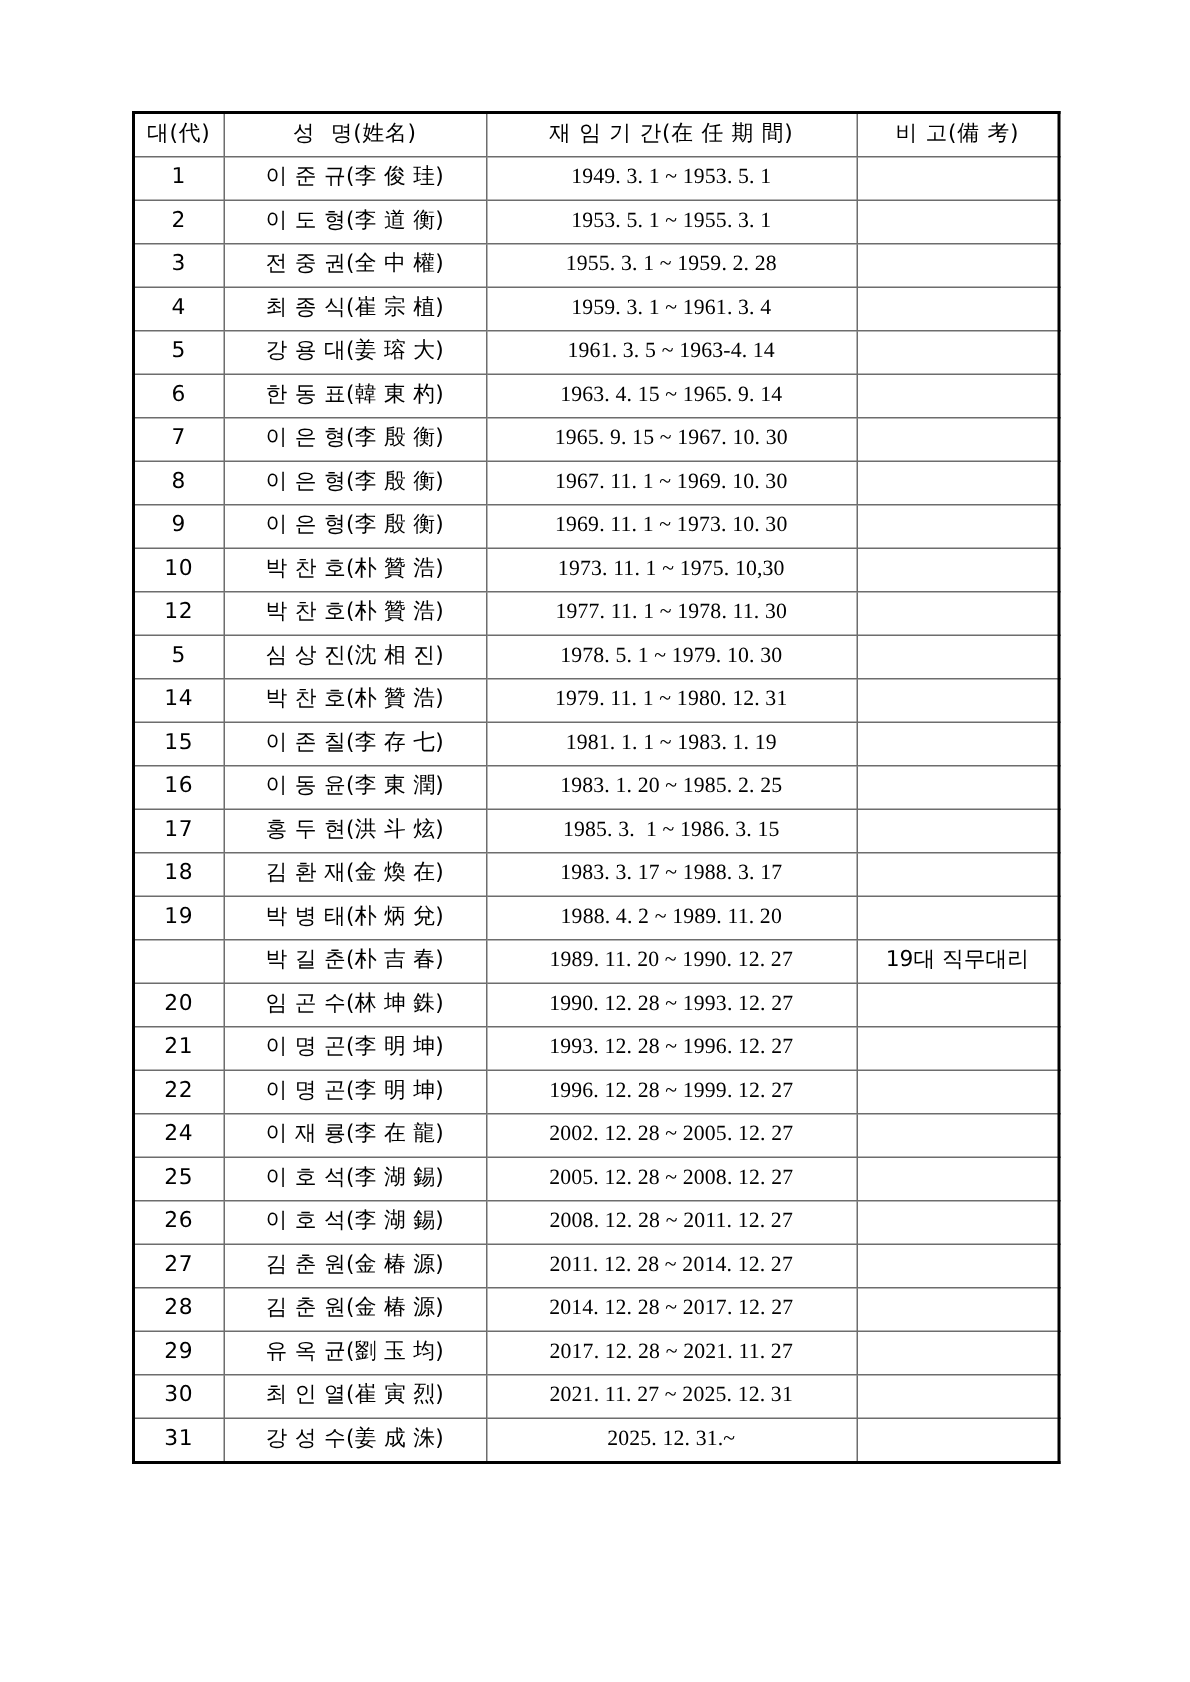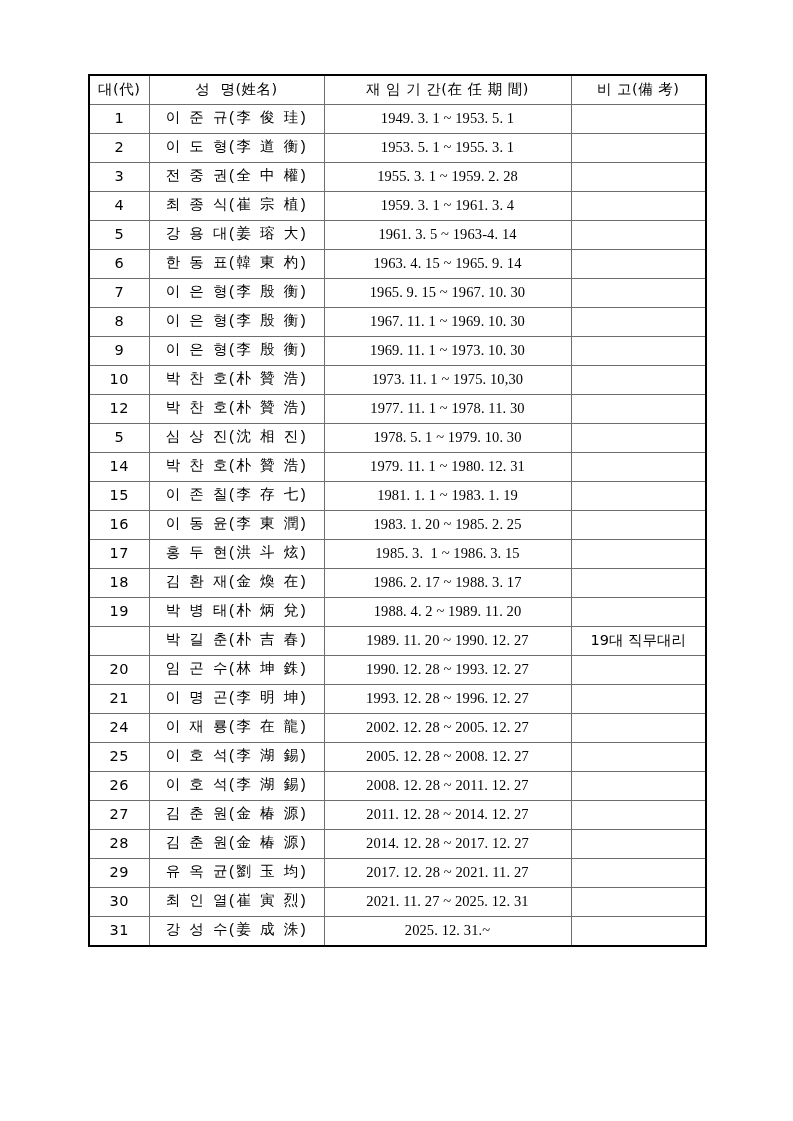--- a/index.html
+++ b/index.html
@@ -68,21 +68,20 @@
 
   td.gen, th.gen {
     font-size: 14px;
     letter-spacing: 0.5px;
     margin-top: 24px;
   }
 
   td.name {
     font-size: 14.5px;
     letter-spacing: 0.2px;
-    font-family: Liberation Mono, monospace;
   }
 
   td.term {
     font-size: 14.5px;
     font-family: Liberation Serif, serif;
     letter-spacing: 0.1px;
   }
 
   td.note {
     font-size: 14px;
@@ -201,21 +200,21 @@
           </tr>
           <tr>
             <td class="gen">17</td>
             <td class="name">홍 두 현(洪 斗 炫)</td>
             <td class="term">1985. 3.  1 ~ 1986. 3. 15</td>
             <td class="note"></td>
           </tr>
           <tr>
             <td class="gen">18</td>
             <td class="name">김 환 재(金 煥 在)</td>
-            <td class="term">1986. 2. 17 ~ 1988. 3. 17</td>
+            <td class="term">1983. 3. 17 ~ 1988. 3. 17</td>
             <td class="note"></td>
           </tr>
           <tr>
             <td class="gen">19</td>
             <td class="name">박 병 태(朴 炳 兌)</td>
             <td class="term">1988. 4. 2 ~ 1989. 11. 20</td>
             <td class="note"></td>
           </tr>
           <tr>
             <td class="gen"></td>
@@ -229,20 +228,26 @@
             <td class="term">1990. 12. 28 ~ 1993. 12. 27</td>
             <td class="note"></td>
           </tr>
           <tr>
             <td class="gen">21</td>
             <td class="name">이 명 곤(李 明 坤)</td>
             <td class="term">1993. 12. 28 ~ 1996. 12. 27</td>
             <td class="note"></td>
           </tr>
           <tr>
+            <td class="gen">22</td>
+            <td class="name">이 명 곤(李 明 坤)</td>
+            <td class="term">1996. 12. 28 ~ 1999. 12. 27</td>
+            <td class="note"></td>
+          </tr>
+          <tr>
             <td class="gen">24</td>
             <td class="name">이 재 룡(李 在 龍)</td>
             <td class="term">2002. 12. 28 ~ 2005. 12. 27</td>
             <td class="note"></td>
           </tr>
           <tr>
             <td class="gen">25</td>
             <td class="name">이 호 석(李 湖 錫)</td>
             <td class="term">2005. 12. 28 ~ 2008. 12. 27</td>
             <td class="note"></td>

